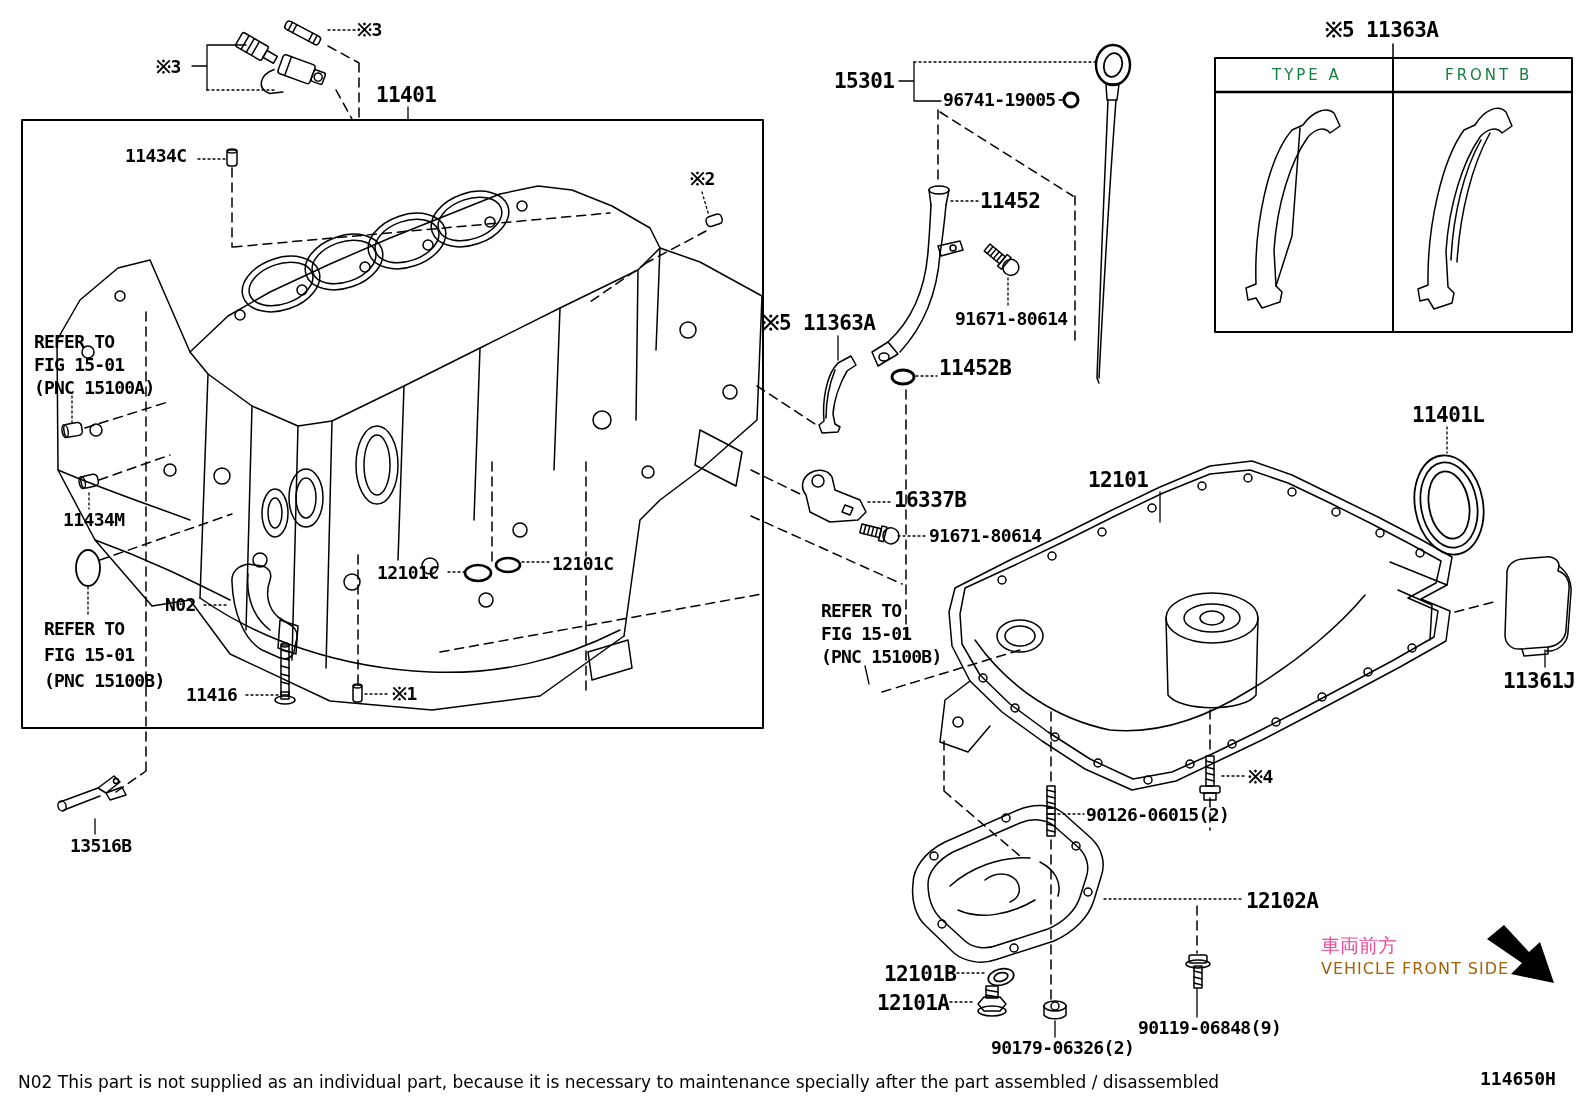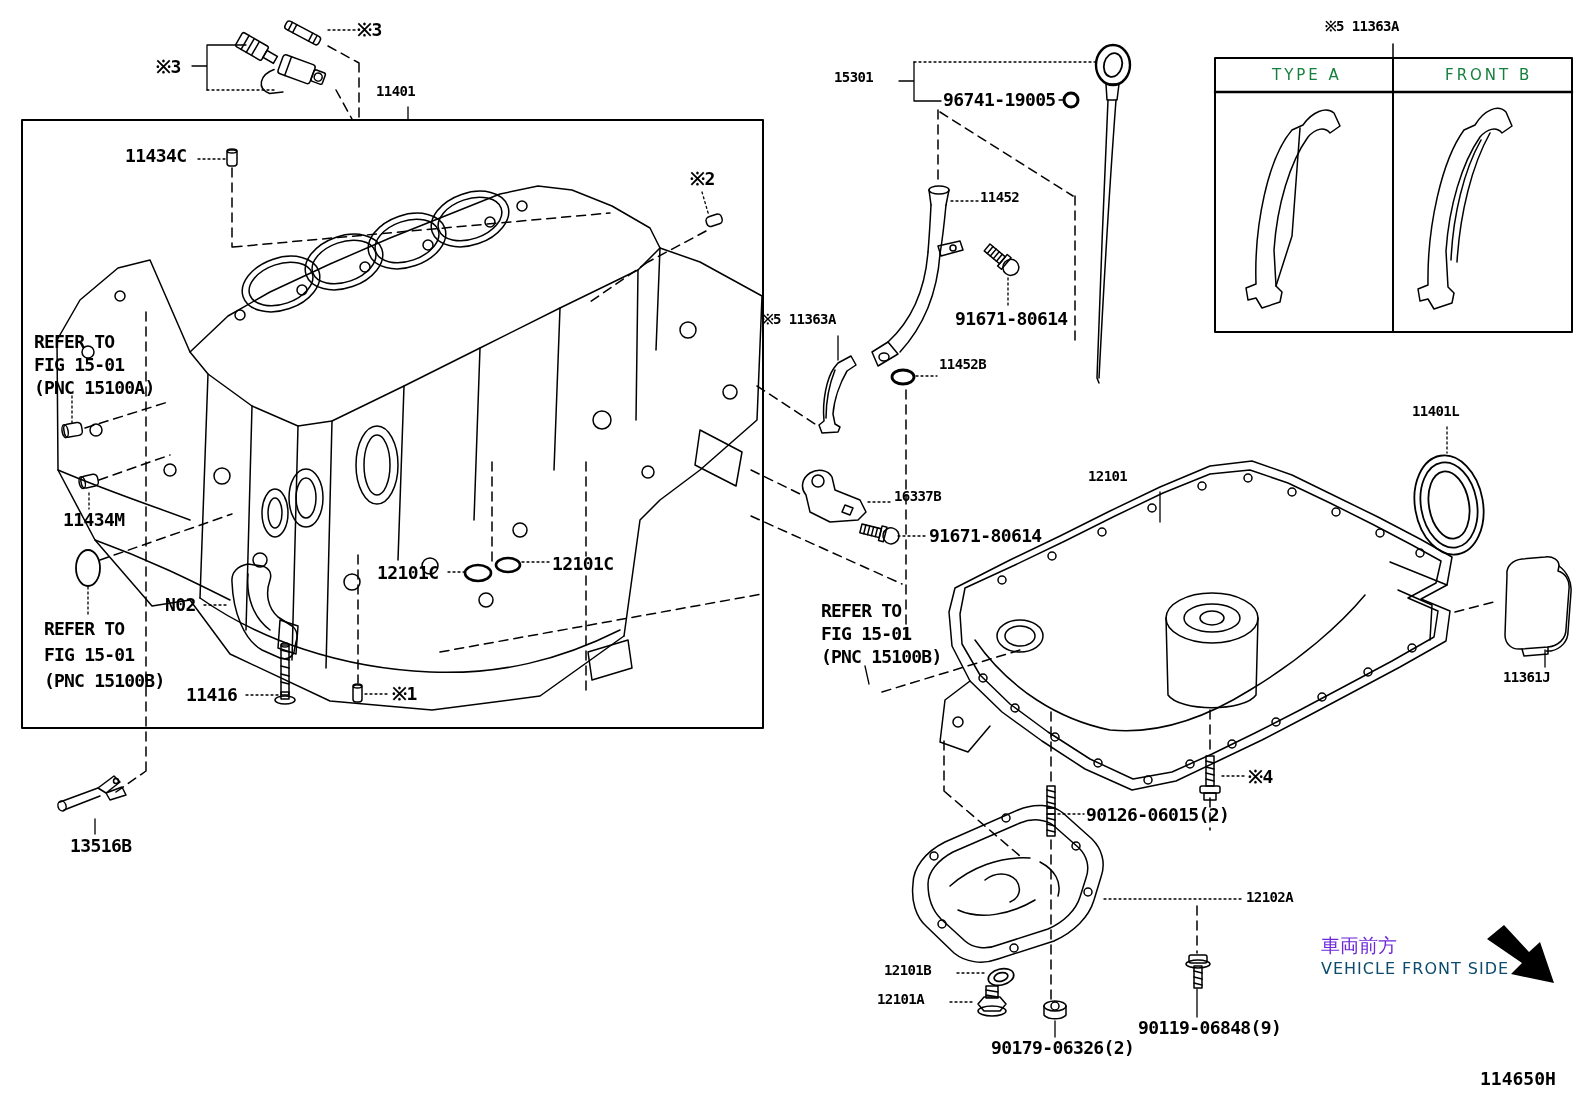--- a/index.html
+++ b/index.html
@@ -1,31 +1,31 @@
 <!DOCTYPE html>
 <html><head>
 <meta charset="utf-8">
 <style>
   html,body{margin:0;padding:0;background:#fff}
   #stage{position:relative;width:1592px;height:1099px;background:#fff;overflow:hidden;color:#000}
   #art{position:absolute;left:0;top:0}
   .pn{position:absolute;font:bold 18px/1.05 "DejaVu Sans Mono","Liberation Mono",monospace;
       letter-spacing:-0.6px;white-space:pre;color:#000}
-  .pn.big{font-size:14px}
+  .pn.big{font-size:21px}
   .refer{position:absolute;font:bold 18px/23px "DejaVu Sans Mono","Liberation Mono",monospace;
       letter-spacing:-0.8px;color:#000}
   .refer span{display:block}
   .refer.wide{line-height:26px}
   .thdr{position:absolute;font:15px "DejaVu Sans","Liberation Sans",sans-serif;letter-spacing:3px;color:#15803d}
   .note{position:absolute;white-space:pre;color:#000}
   .note.n1{font:bold 17px "DejaVu Sans Mono","Liberation Mono",monospace;letter-spacing:-0.5px}
   .note.n2{font:19px "DejaVu Sans","Liberation Sans",sans-serif}
   .note.n3{font:17px "DejaVu Sans","Liberation Sans",sans-serif}
-  .dir-jp{position:absolute;font:19px "DejaVu Sans","Liberation Sans",sans-serif;color:#6d28d9}
-  .dir-en{position:absolute;font:16px "DejaVu Sans","Liberation Sans",sans-serif;letter-spacing:1px;color:#0c4a6e}
+  .dir-jp{position:absolute;font:19px "DejaVu Sans","Liberation Sans",sans-serif;color:#ec4899}
+  .dir-en{position:absolute;font:16px "DejaVu Sans","Liberation Sans",sans-serif;letter-spacing:1px;color:#a16207}
   .figcode{position:absolute;font:bold 18px "DejaVu Sans Mono","Liberation Mono",monospace;color:#000000}
 </style>
 </head>
 <body>
 
 <div id="stage">
 
 <svg id="art" width="1592" height="1099" viewBox="0 0 1592 1099" stroke="#000" fill="none" stroke-width="1.5" stroke-linecap="round" stroke-linejoin="round">
 
   <g>
@@ -421,14 +421,15 @@
   <div class="pn" style="left:1248px;top:768px">※4</div>
   <div class="pn big" style="left:1246px;top:890px">12102A</div>
   <div class="pn big" style="left:884px;top:963px">12101B</div>
   <div class="pn big" style="left:877px;top:992px">12101A</div>
   <div class="pn" style="left:991px;top:1039px">90179-06326(2)</div>
   <div class="pn" style="left:1138px;top:1019px">90119-06848(9)</div>
 
   <div class="dir-jp" style="left:1321px;top:933px">車両前方</div>
   <div class="dir-en" style="left:1321px;top:959px">VEHICLE FRONT SIDE</div>
 
+  <div class="note n3" style="left:18px;top:1072px">N02 This part is not supplied as an individual part, because it is necessary to maintenance specially after the part assembled / disassembled</div>
   <div class="figcode" style="left:1480px;top:1068px">114650H</div>
 </div>
 
 </body></html>

